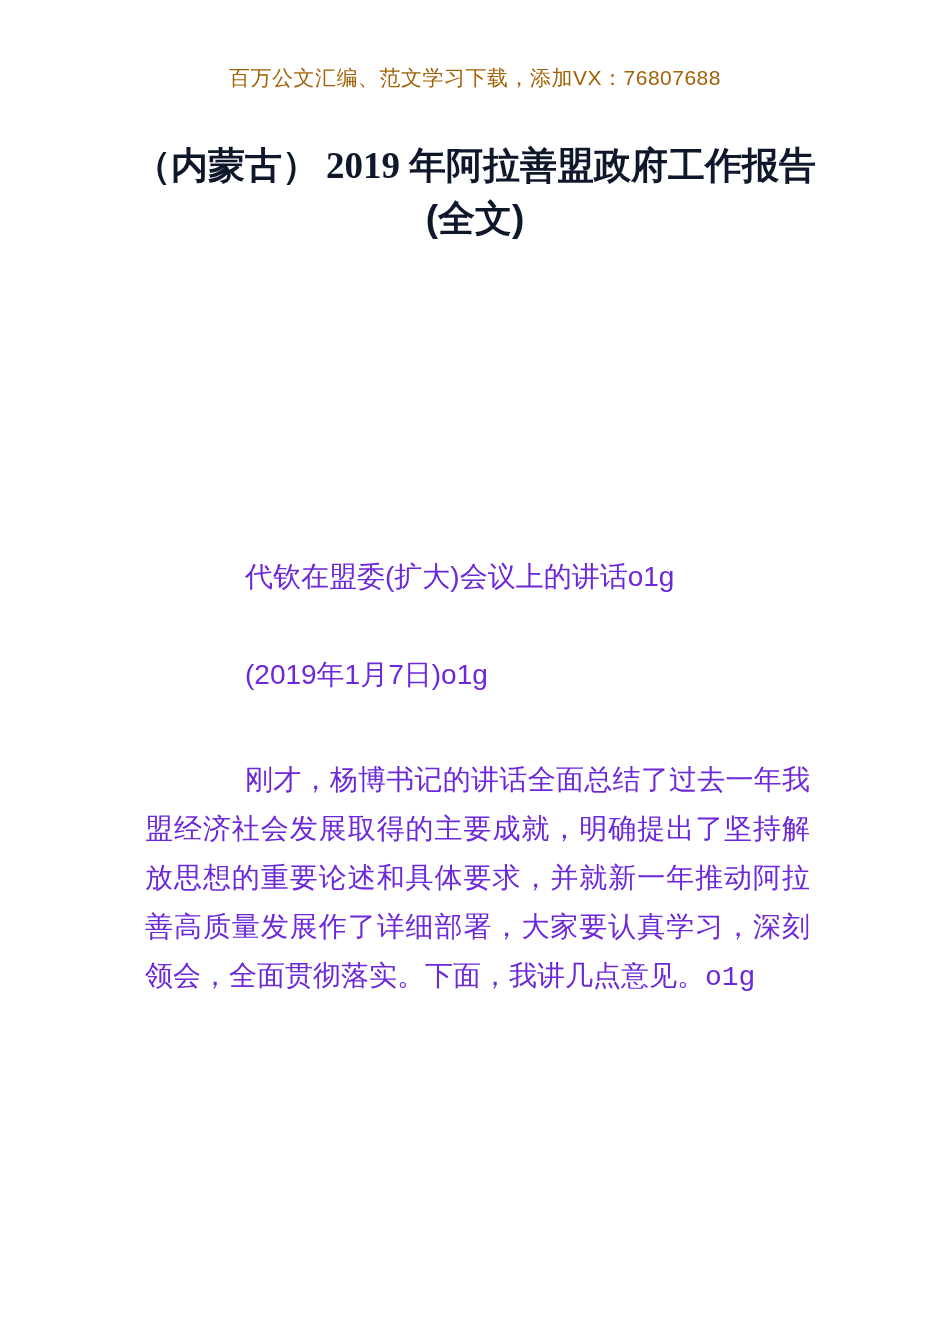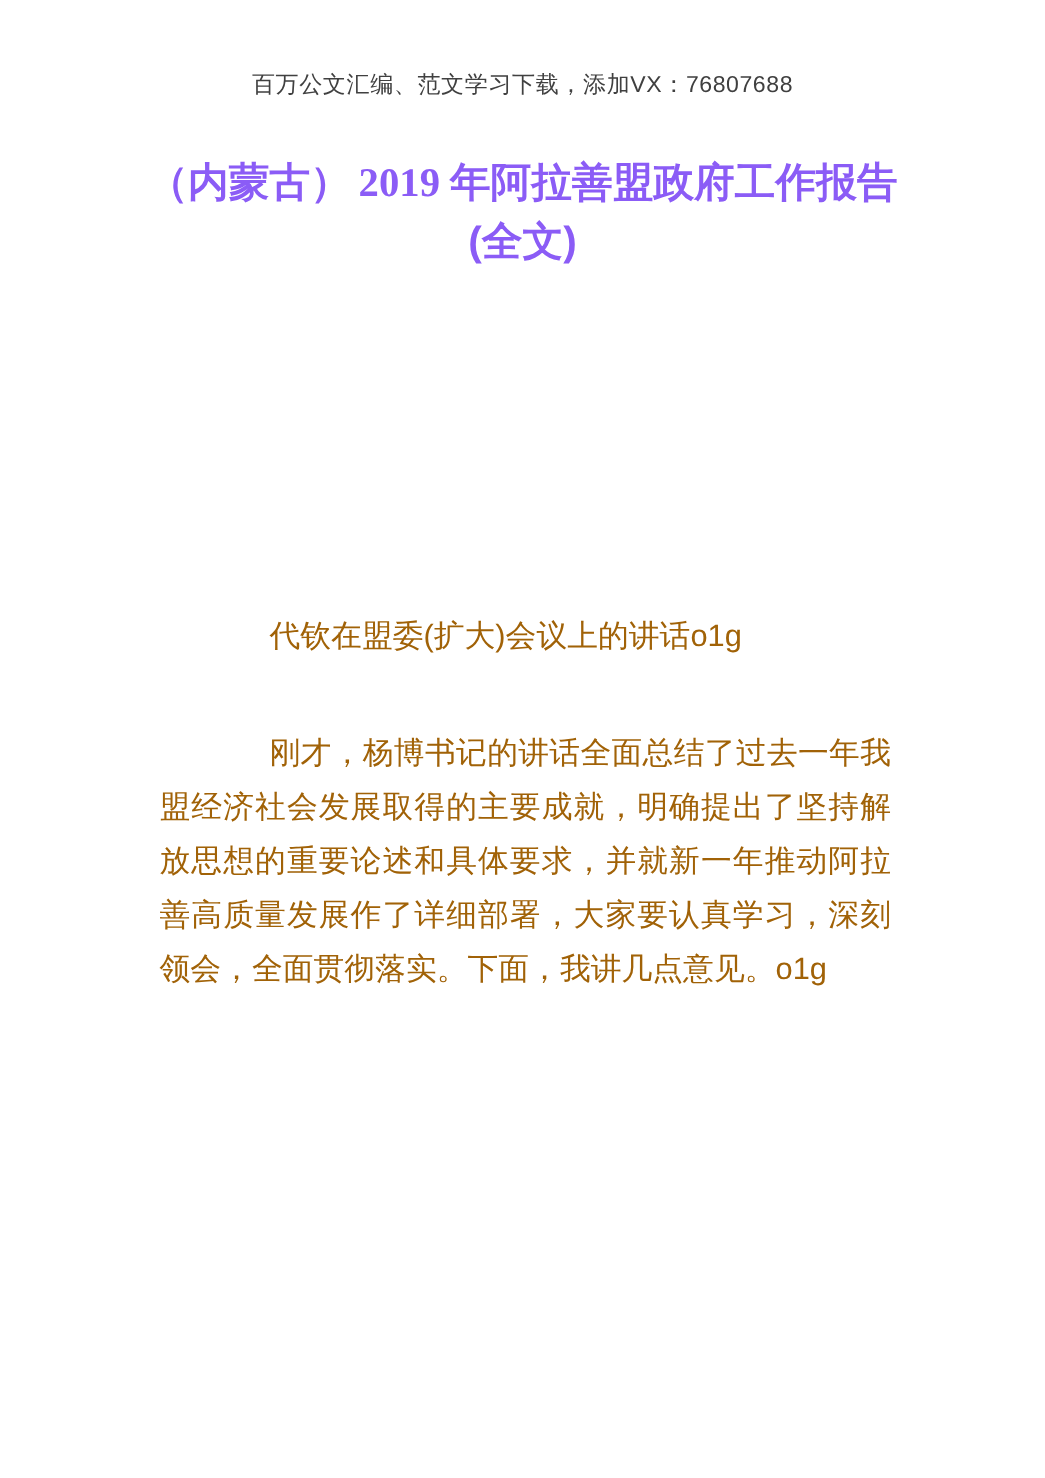--- a/index.html
+++ b/index.html
@@ -29,65 +29,67 @@
     letter-spacing: 0.5px;
   }
   
   .doc-title {
     margin: 47px 0 0 0;
     padding: 0;
     text-align: center;
     font-size: 37px;
     line-height: 53px;
     font-weight: 700;
-    color: #8b5cf6;
+    color: #0f172a;
   }
   .doc-title .title-year {
     font-family: "Liberation Serif", serif;
     font-weight: 700;
     margin: 0 9px 0 7px;
   }
   
   .content {
     padding: 0 140px 0 145px;
   }
   .para {
     margin: 49px 0 0 0;
     font-size: 28px;
     line-height: 49px;
     text-align: justify;
     text-indent: 100px;
-    color: #a16207;
+    color: #6d28d9;
   }
   .para-first {
     margin-top: 307px;
   }
   .para-gap-lg {
     margin-top: 58px;
+    font-family: Liberation Mono, monospace;
   }
   .para-last {
     margin-top: 50px;
   }
 </style>
 </head>
 <body>
 
 <div class="page">
 
-  <div class="promo" style="color:#404040;">
+  <div class="promo" style="color:#a16207;">
     <span>百万公文汇编、范文学习下载，添加VX：76807688</span>
   </div>
 
   <h1 class="doc-title">
     <span class="title-line1"><span>（内蒙古）</span><span class="title-year">2019</span><span>年阿拉善盟政府工作报告</span></span><br>
     <span class="title-line2">(全文)</span>
   </h1>
 
   <div class="content">
     <p class="para para-first">代钦在盟委(扩大)会议上的讲话o1g</p>
 
+    <p class="para">(2019年1月7日)o1g</p>
 
 
     <p class="para para-gap-lg">刚才，杨博书记的讲话全面总结了过去一年我盟经济社会发展取得的主要成就，明确提出了坚持解放思想的重要论述和具体要求，并就新一年推动阿拉善高质量发展作了详细部署，大家要认真学习，深刻领会，全面贯彻落实。下面，我讲几点意见。o1g</p>
 
   </div>
 
 </div>
 
 </body></html>

